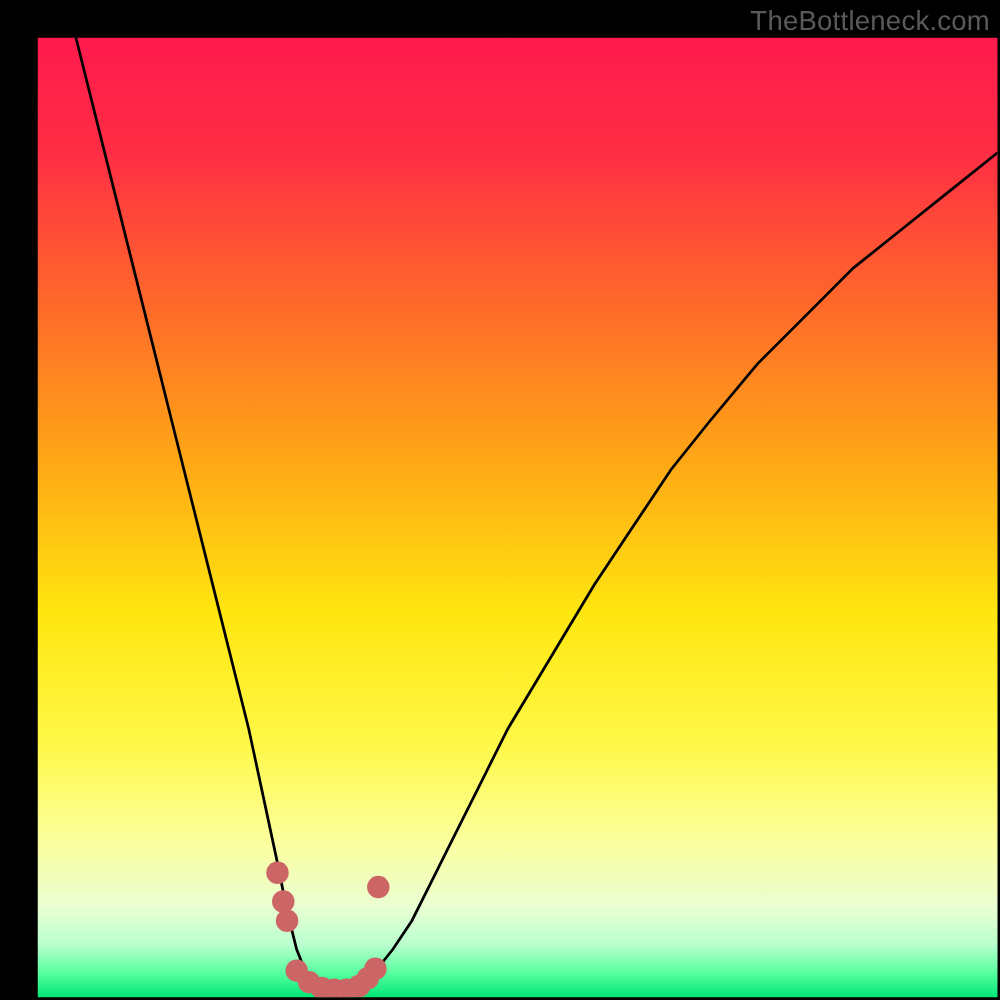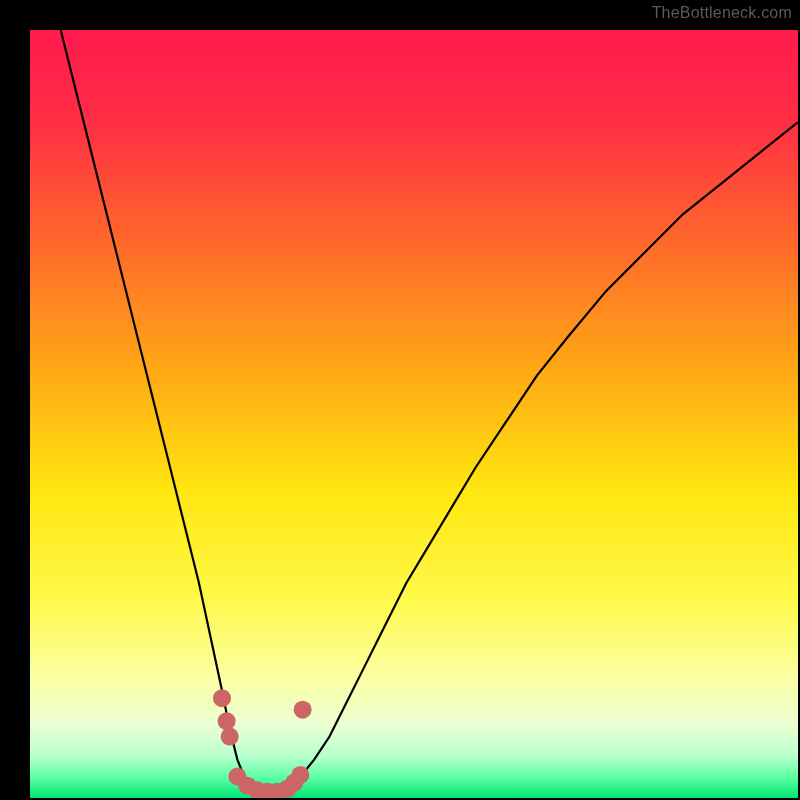--- a/index.html
+++ b/index.html
@@ -10,21 +10,21 @@
     background: #000;
     overflow: hidden;
   }
   .frame {
     position: absolute;
     background: #000;
   }
   .watermark {
     position: absolute;
     font-family: Arial, Helvetica, sans-serif;
-    font-size: 16px;
+    font-size: 22px;
     font-weight: 500;
     color: #5a5a5a;
     letter-spacing: 0.2px;
     margin-left: 44px;
   }
   svg {
     display: block;
   }
 </style>
 </head>

